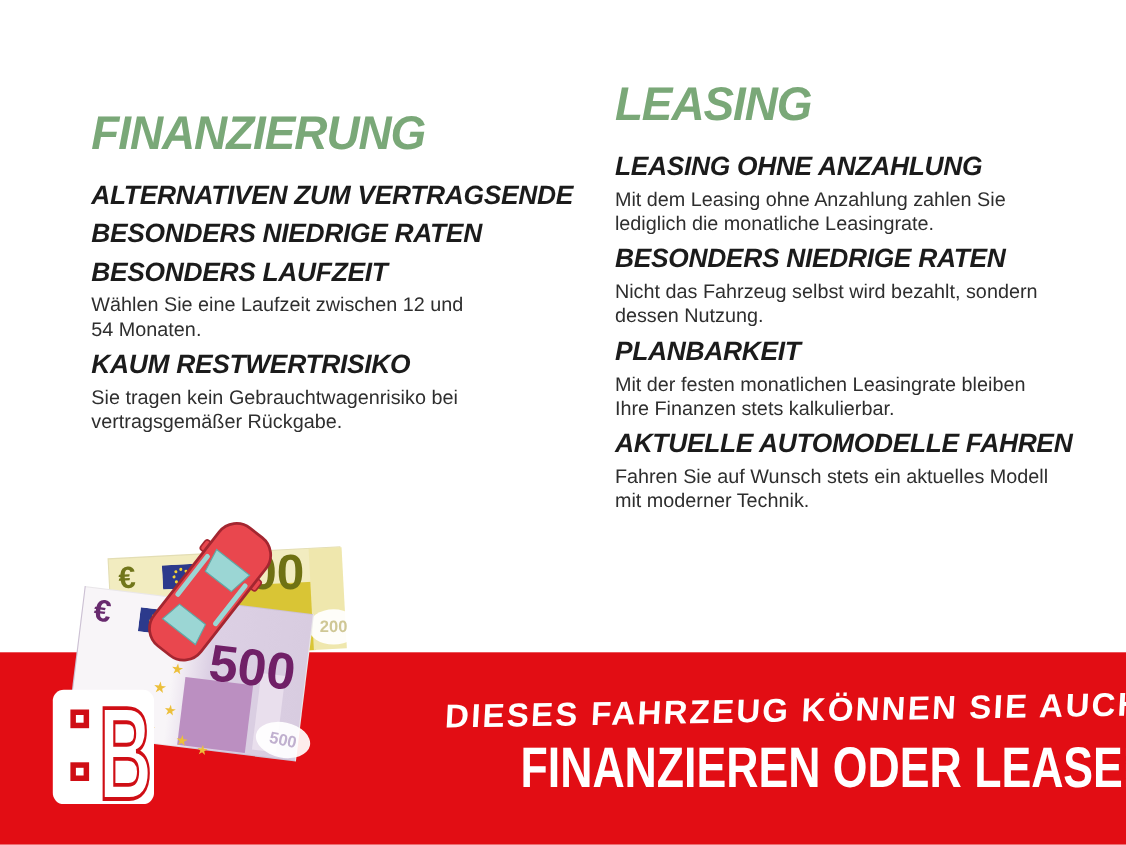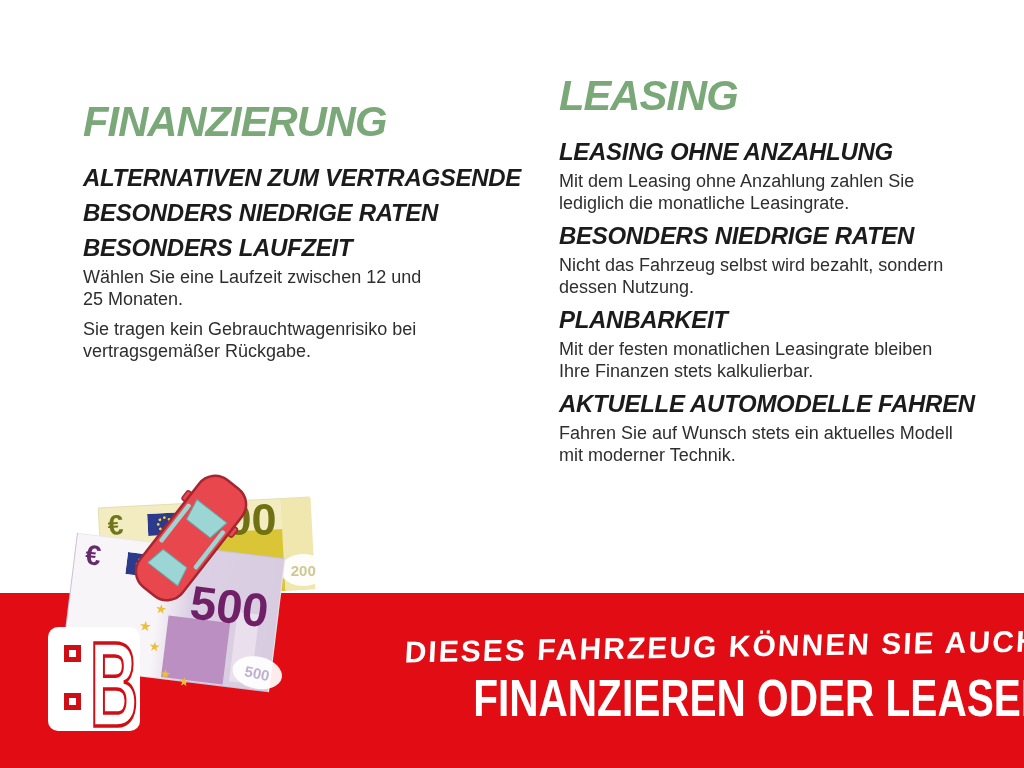--- a/index.html
+++ b/index.html
@@ -118,23 +118,24 @@
 
     <div class="section">
       <h2>ALTERNATIVEN ZUM VERTRAGSENDE</h2>
     </div>
     <div class="section">
       <h2>BESONDERS NIEDRIGE RATEN</h2>
     </div>
     <div class="section">
       <h2>BESONDERS LAUFZEIT</h2>
       <p>Wählen Sie eine Laufzeit zwischen 12 und
-25 Monaten.</p>
-    </div>
-    <div class="section">
+54 Monaten.</p>
+    </div>
+    <div class="section">
+      <h2>KAUM RESTWERTRISIKO</h2>
       <p>Sie tragen kein Gebrauchtwagenrisiko bei
 vertragsgemäßer Rückgabe.</p>
     </div>
   </div>
 
   <div class="col right">
     <div class="col-title">LEASING</div>
 
     <div class="section">
       <h2>LEASING OHNE ANZAHLUNG</h2>

